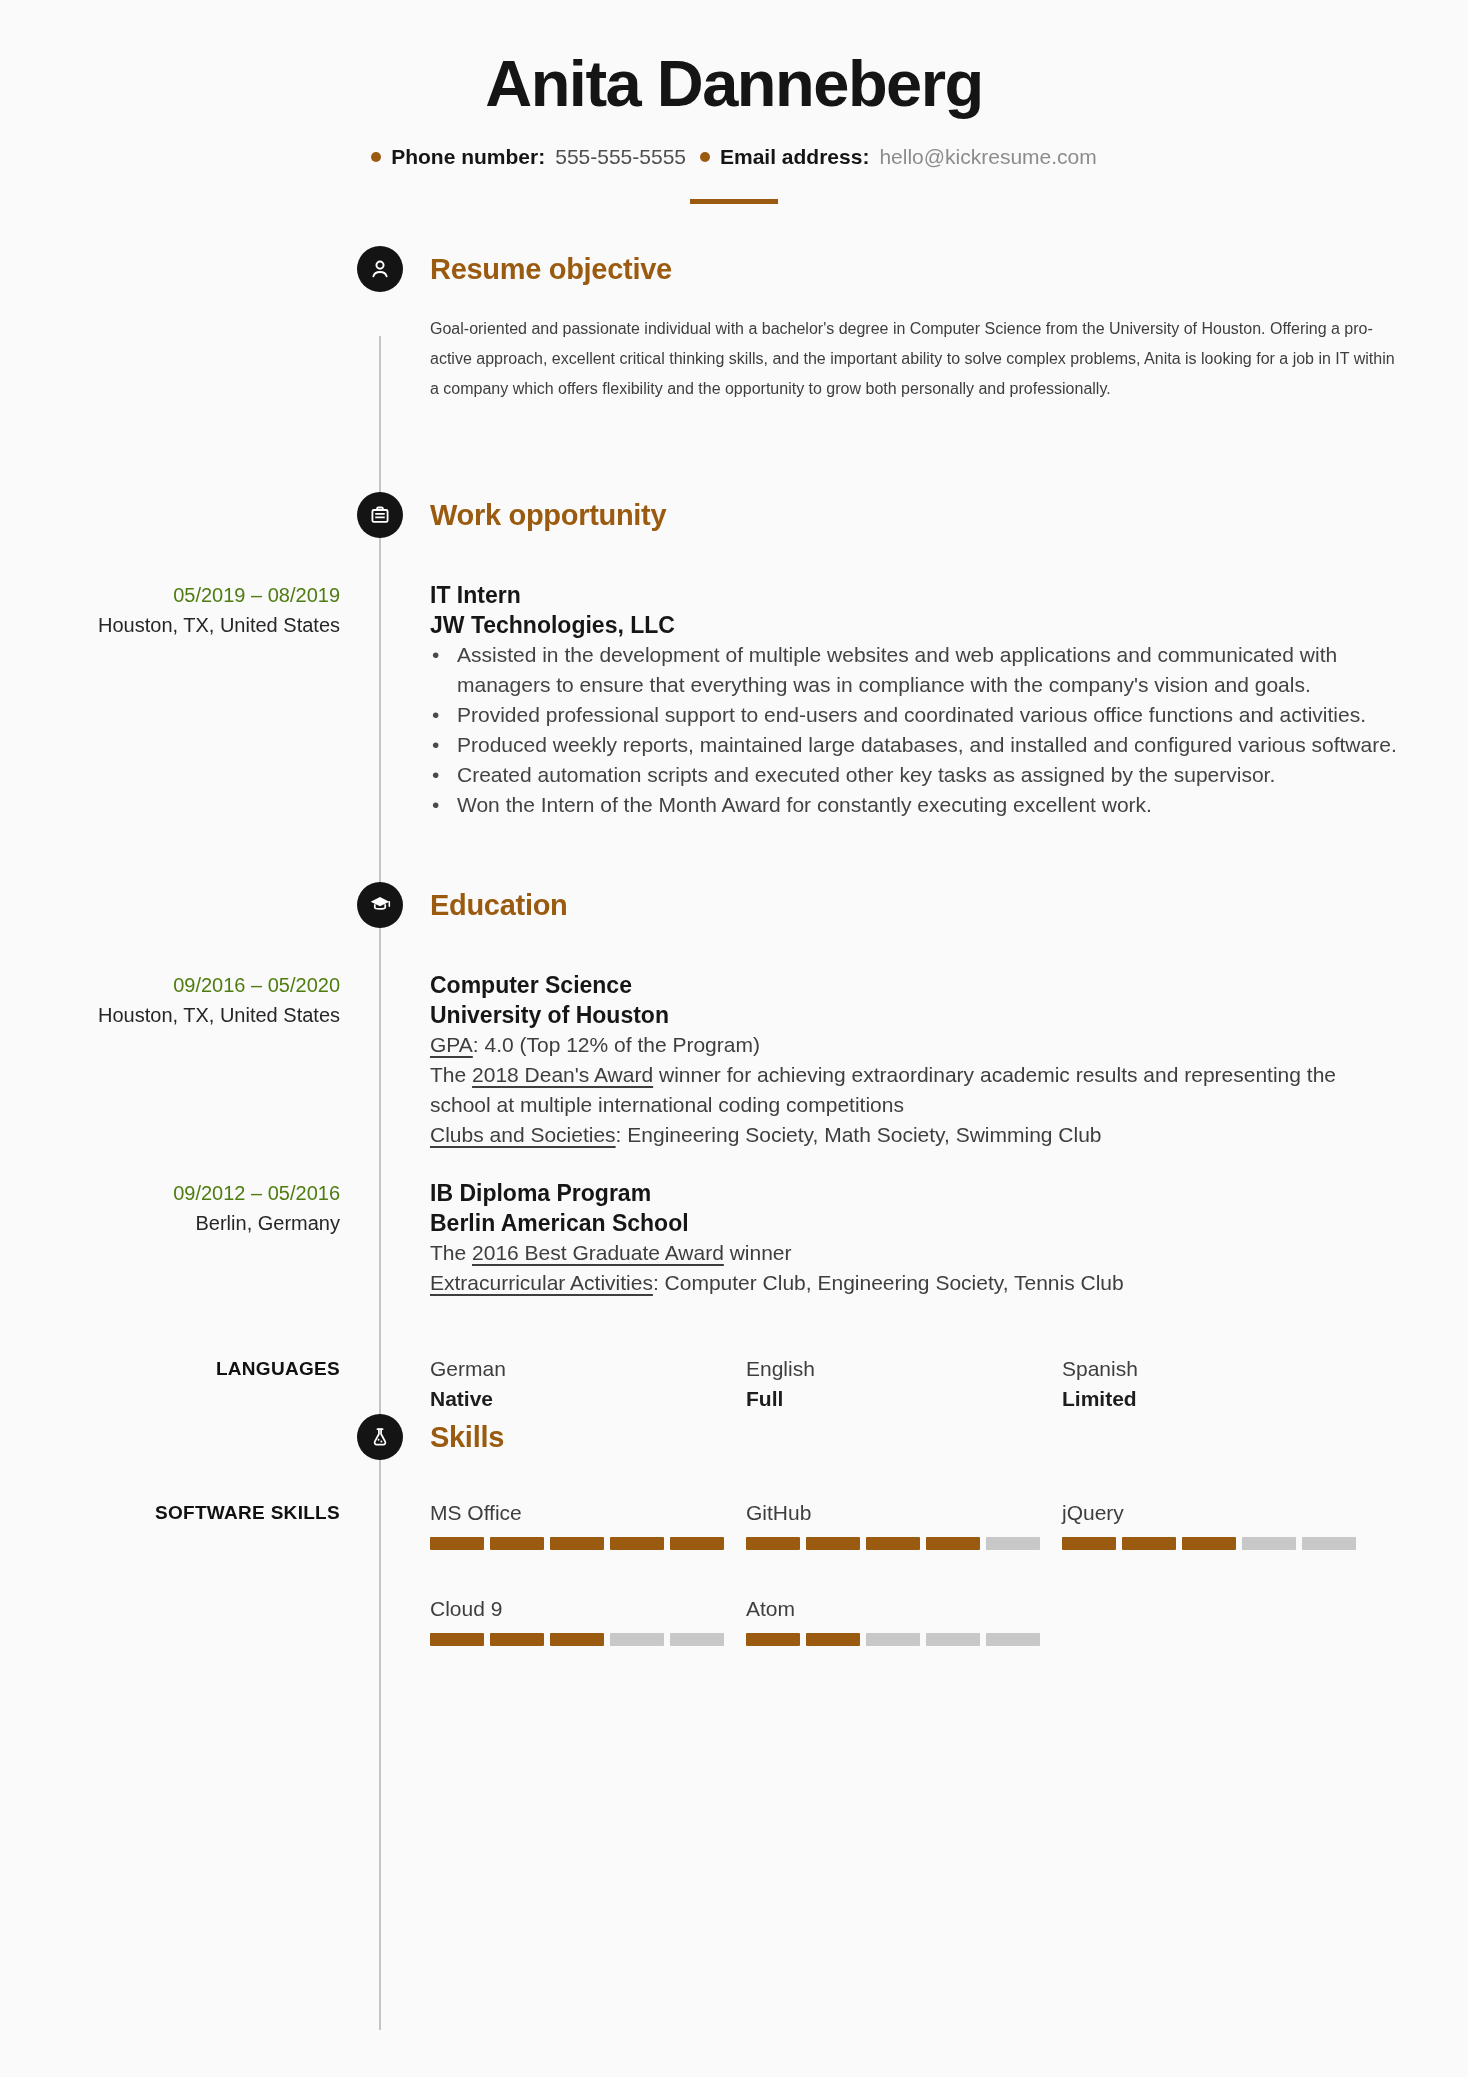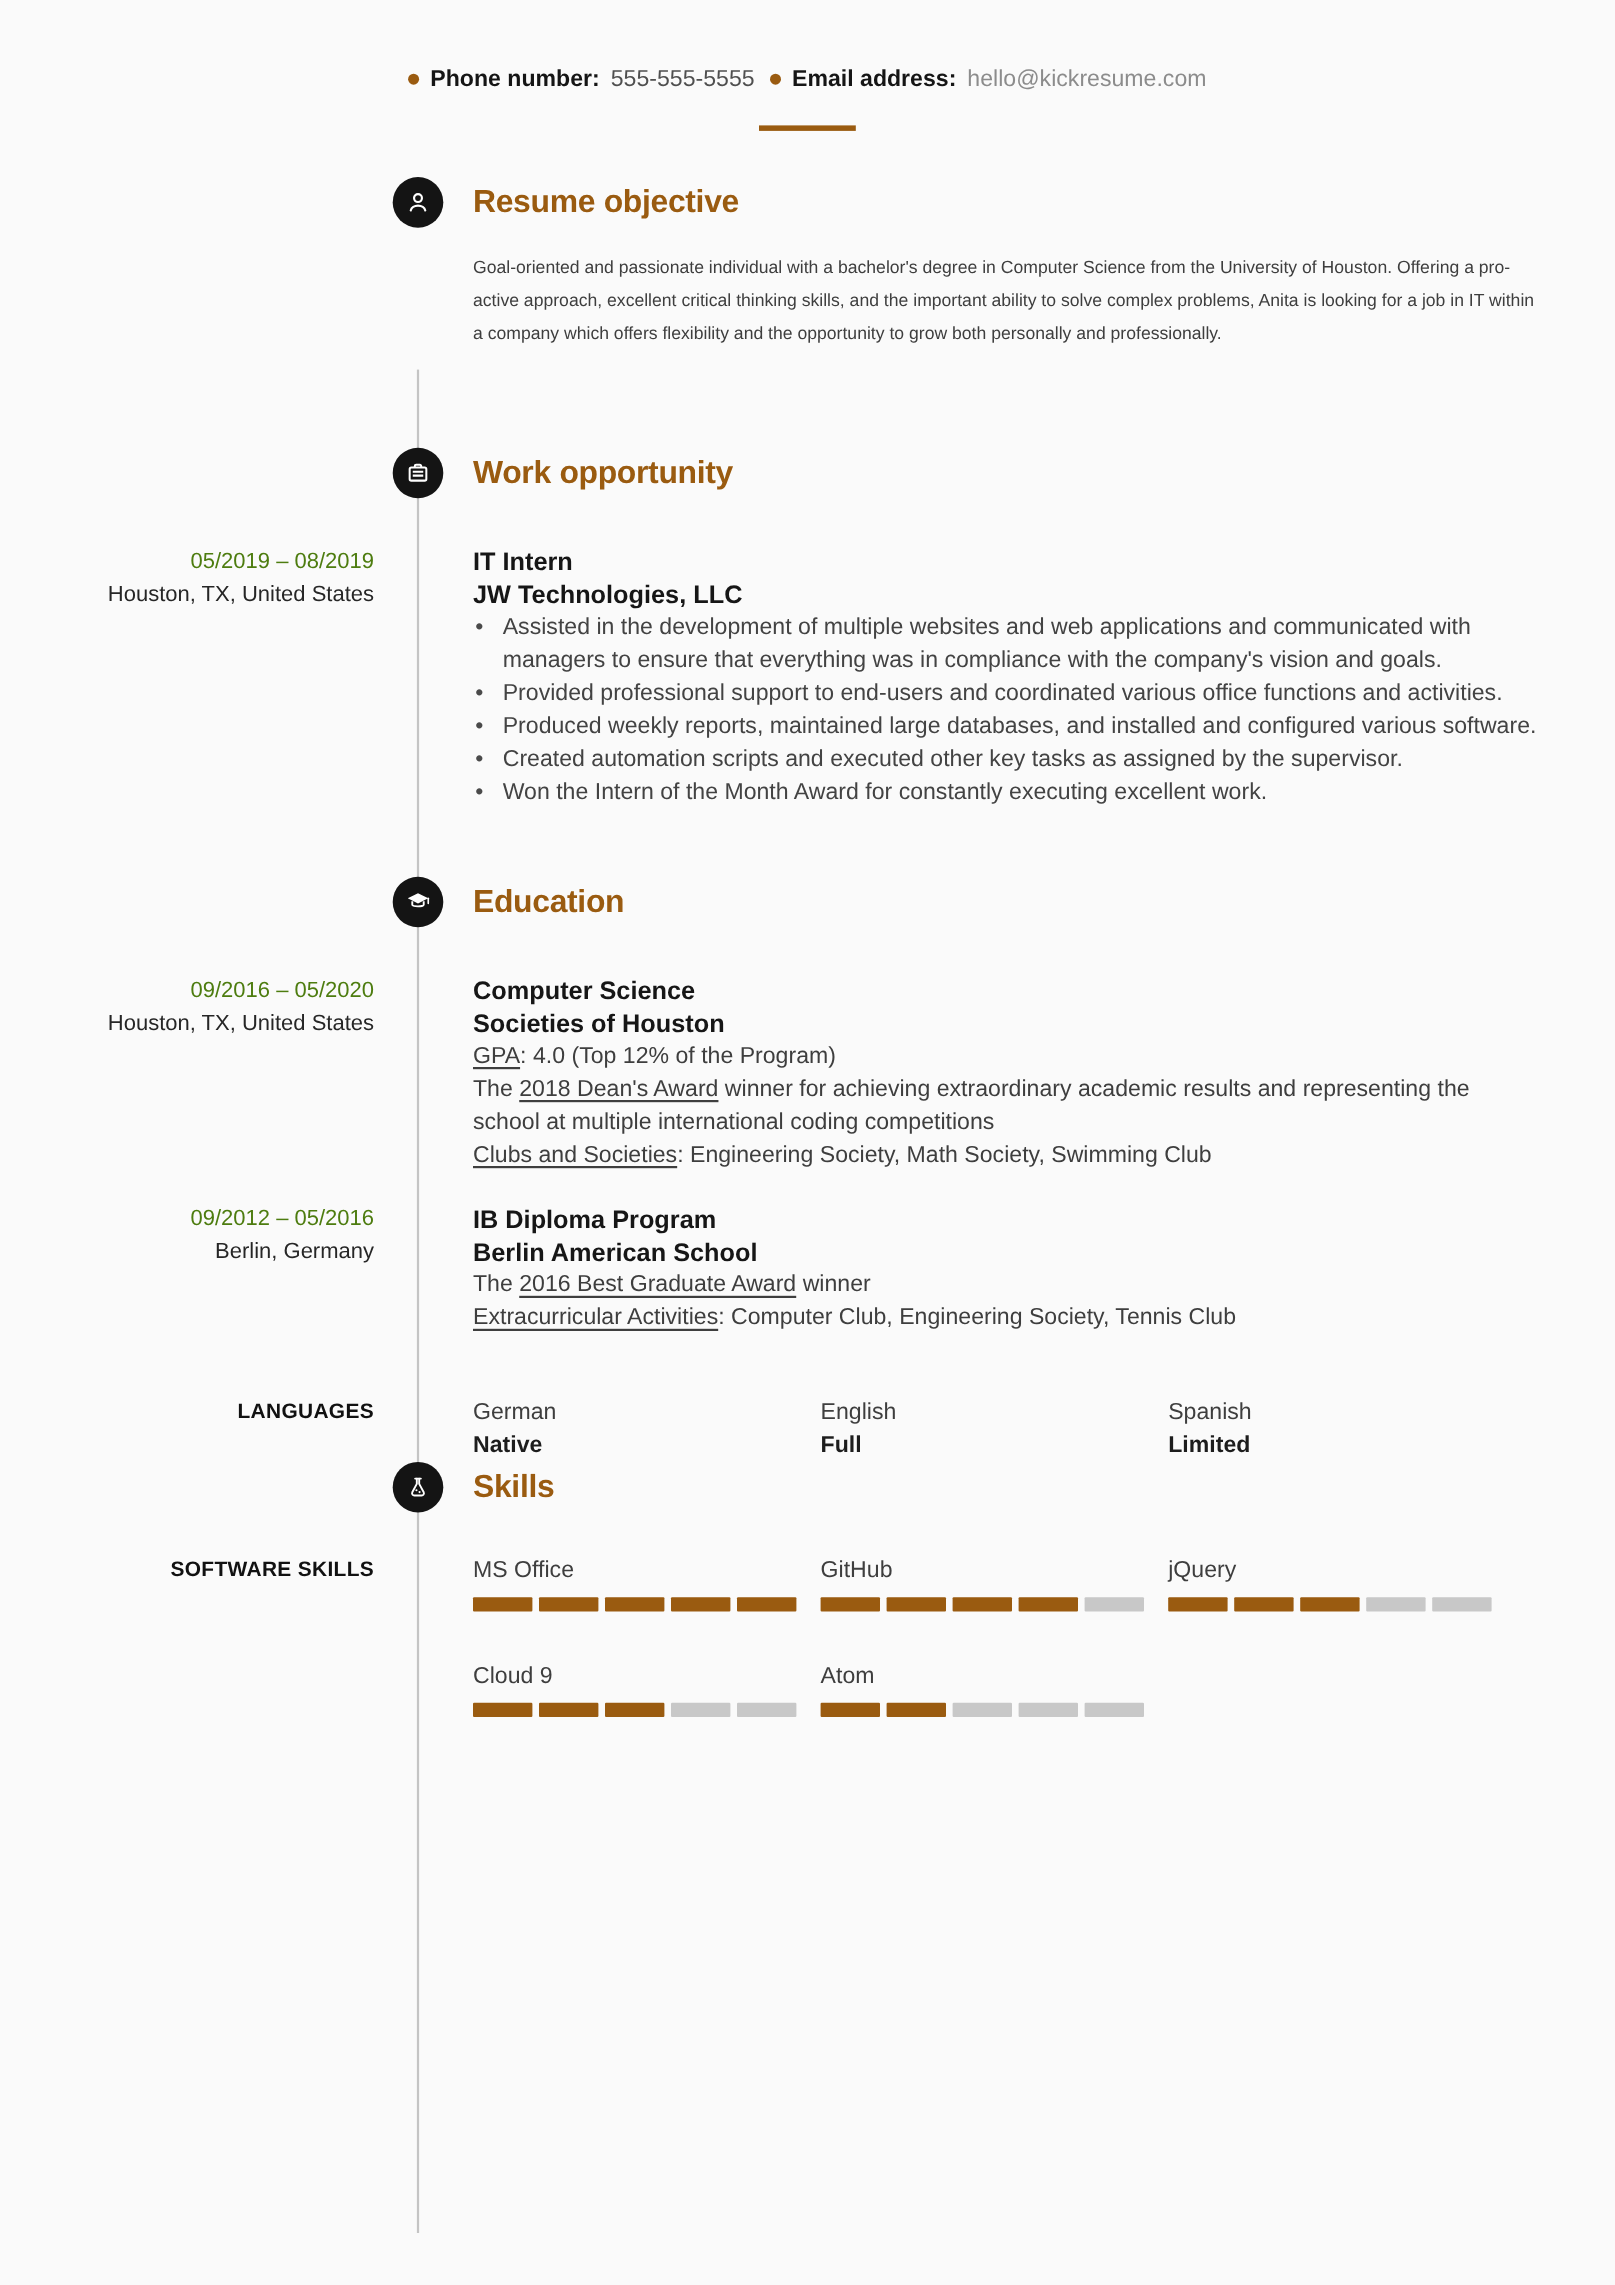--- a/index.html
+++ b/index.html
@@ -154,20 +154,21 @@
   .sec-education { margin-top: 62px; }
   .sec-skills    { margin-top: 56px; }
 </style>
 </head>
 <body>
 
 <div class="page">
   <div class="timeline-line"></div>
 
   <header class="header">
+    <h1 class="name">Anita Danneberg</h1>
     <div class="contact">
       <span class="c-item">
         <span class="c-bullet"></span>
         <span class="c-label">Phone number:</span>
         <span class="c-val phone">555-555-5555</span>
       </span>
       <span class="c-item">
         <span class="c-bullet"></span>
         <span class="c-label">Email address:</span>
         <span class="c-val email">hello@kickresume.com</span>
@@ -255,21 +256,21 @@
     </div>
 
     <div class="row entry-row">
       <div class="col-left">
         <div class="dates">09/2016 – 05/2020</div>
         <div class="location">Houston, TX, United States</div>
       </div>
       <div class="col-mid"><span class="dot"></span></div>
       <div class="col-main">
         <p class="entry-title">Computer Science</p>
-        <p class="entry-sub">Societies of Houston</p>
+        <p class="entry-sub">University of Houston</p>
         <div class="edu-line"><span></span><span class="u">GPA</span><span>: 4.0 (Top 12% of the Program)</span></div>
         <div class="edu-line"><span>The </span><span class="u">2018 Dean's Award</span><span> winner for achieving extraordinary academic results and representing the school at multiple international coding competitions</span></div>
         <div class="edu-line"><span></span><span class="u">Clubs and Societies</span><span>: Engineering Society, Math Society, Swimming Club</span></div>
       </div>
     </div>
 
     <div class="row entry-row tight">
       <div class="col-left">
         <div class="dates">09/2012 – 05/2016</div>
         <div class="location">Berlin, Germany</div>

